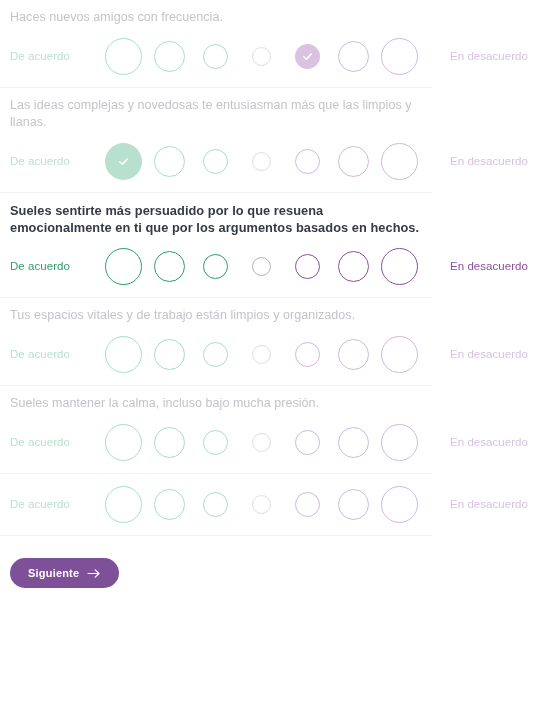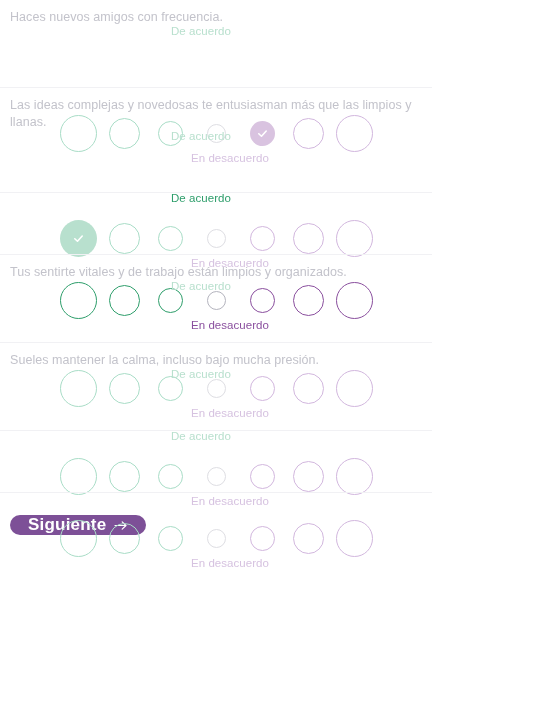--- a/index.html
+++ b/index.html
@@ -43,21 +43,20 @@
     font-size: 12.8px;
     line-height: 17px;
   }
 
   
   .scale-row {
     display: flex;
     align-items: center;
     height: 62px;
     margin-top: -1px;
-    flex-direction: column;
   }
 
   .end-label {
     font-size: 11.5px;
     color: #b9e0ce;
     white-space: nowrap;
     letter-spacing: 0.05px;
   }
   .end-label.left {
     width: 90px;
@@ -146,23 +145,23 @@
   }
   .next-button {
     display: inline-flex;
     align-items: center;
     gap: 8px;
     background: #7d5097;
     color: #ffffff;
     border: none;
     border-radius: 17px;
     padding: 0 18px;
-    height: 20px;
+    height: 30px;
     font-family: "Liberation Sans", sans-serif;
-    font-size: 17px;
+    font-size: 11px;
     font-weight: 700;
     letter-spacing: 0.2px;
     cursor: pointer;
   }
   .next-arrow {
     width: 14px;
     height: 11px;
     display: block;
   }
   .next-arrow path {
@@ -239,50 +238,51 @@
             <div class="circle sz-5 tone-purple"></div>
           </div>
           <div class="opt-cell">
             <div class="circle sz-6 tone-purple"></div>
           </div>
         </div>
         <div class="end-label right">En desacuerdo</div>
       </div>
     </div>
     <div class="question-block active">
-      <div class="scale-row">
-        <div class="end-label left">De acuerdo</div>
-        <div class="options">
-          <div class="opt-cell">
-            <div class="circle sz-0 tone-green"></div>
-          </div>
-          <div class="opt-cell">
-            <div class="circle sz-1 tone-green"></div>
-          </div>
-          <div class="opt-cell">
-            <div class="circle sz-2 tone-green"></div>
-          </div>
-          <div class="opt-cell">
-            <div class="circle sz-3 tone-neutral"></div>
-          </div>
-          <div class="opt-cell">
-            <div class="circle sz-4 tone-purple"></div>
-          </div>
-          <div class="opt-cell">
-            <div class="circle sz-5 tone-purple"></div>
-          </div>
-          <div class="opt-cell">
-            <div class="circle sz-6 tone-purple"></div>
-          </div>
-        </div>
-        <div class="end-label right">En desacuerdo</div>
-      </div>
-    </div>
-    <div class="question-block">
-      <div class="question-text">Tus sentirte vitales y de trabajo están limpios y organizados.</div>
+      <div class="question-text">Sueles sentirte más persuadido por lo que resuena emocionalmente en ti que por los argumentos basados en hechos.</div>
+      <div class="scale-row">
+        <div class="end-label left">De acuerdo</div>
+        <div class="options">
+          <div class="opt-cell">
+            <div class="circle sz-0 tone-green"></div>
+          </div>
+          <div class="opt-cell">
+            <div class="circle sz-1 tone-green"></div>
+          </div>
+          <div class="opt-cell">
+            <div class="circle sz-2 tone-green"></div>
+          </div>
+          <div class="opt-cell">
+            <div class="circle sz-3 tone-neutral"></div>
+          </div>
+          <div class="opt-cell">
+            <div class="circle sz-4 tone-purple"></div>
+          </div>
+          <div class="opt-cell">
+            <div class="circle sz-5 tone-purple"></div>
+          </div>
+          <div class="opt-cell">
+            <div class="circle sz-6 tone-purple"></div>
+          </div>
+        </div>
+        <div class="end-label right">En desacuerdo</div>
+      </div>
+    </div>
+    <div class="question-block">
+      <div class="question-text">Tus espacios vitales y de trabajo están limpios y organizados.</div>
       <div class="scale-row">
         <div class="end-label left">De acuerdo</div>
         <div class="options">
           <div class="opt-cell">
             <div class="circle sz-0 tone-green"></div>
           </div>
           <div class="opt-cell">
             <div class="circle sz-1 tone-green"></div>
           </div>
           <div class="opt-cell">

